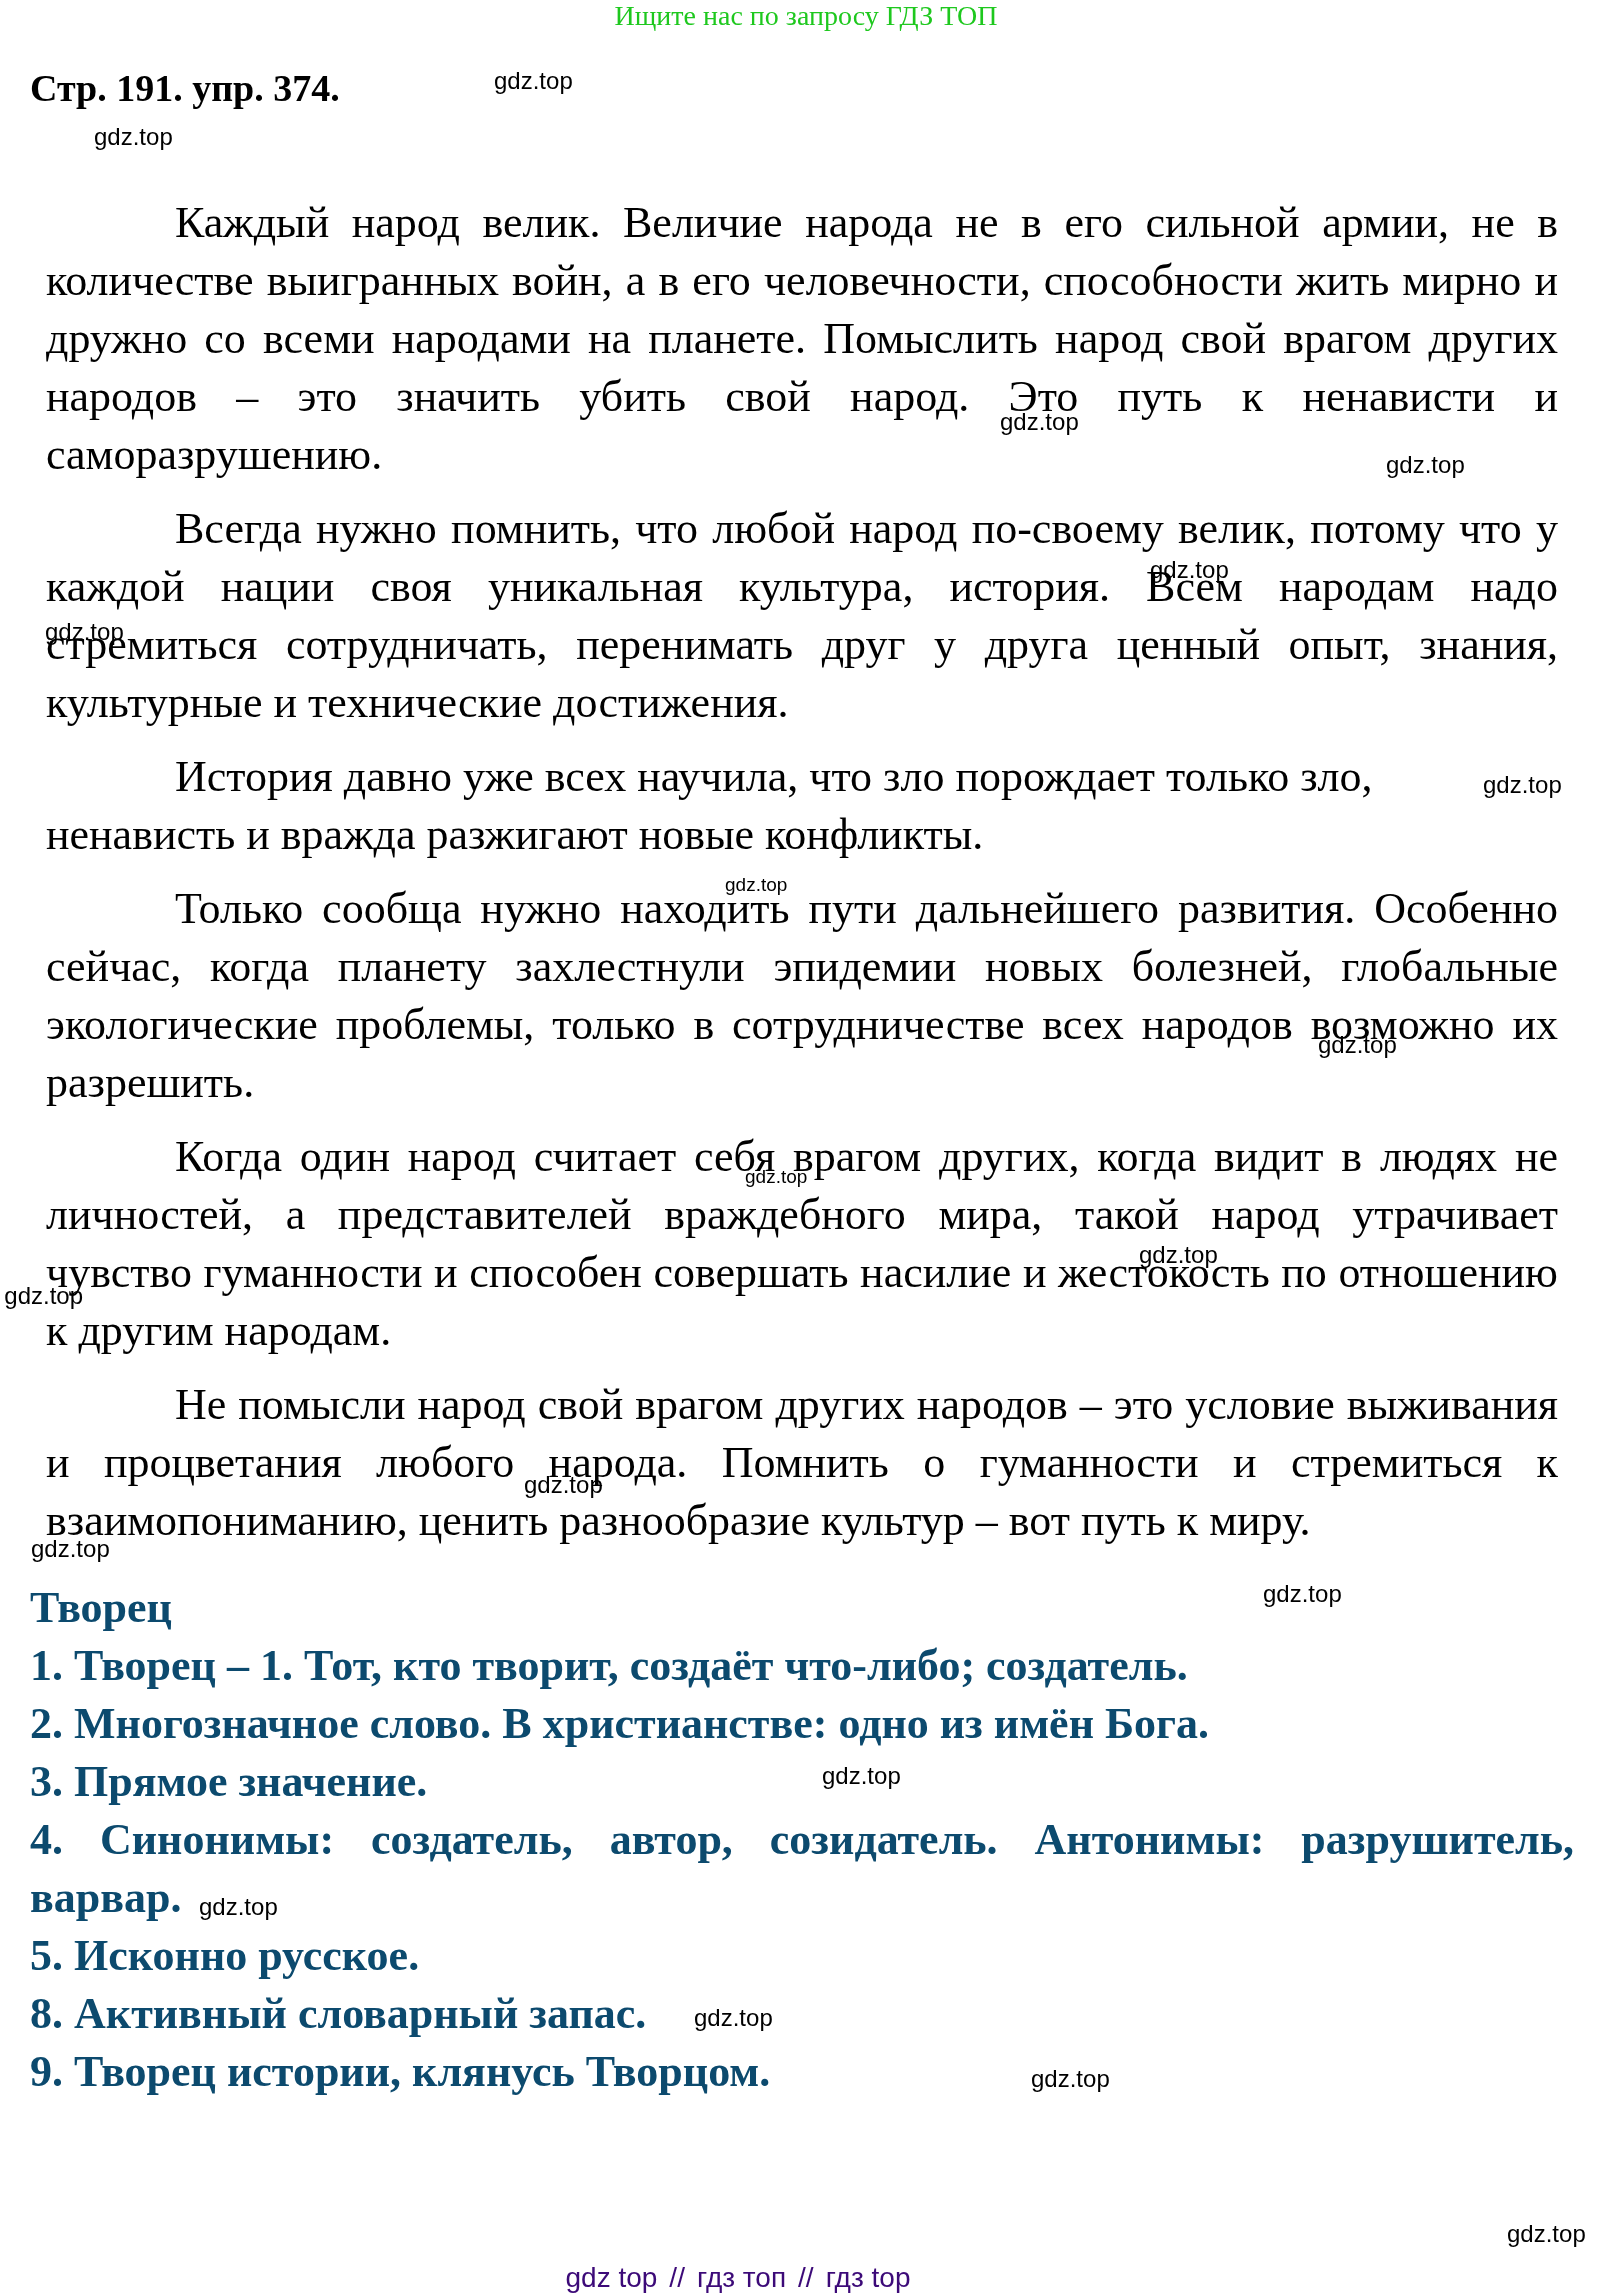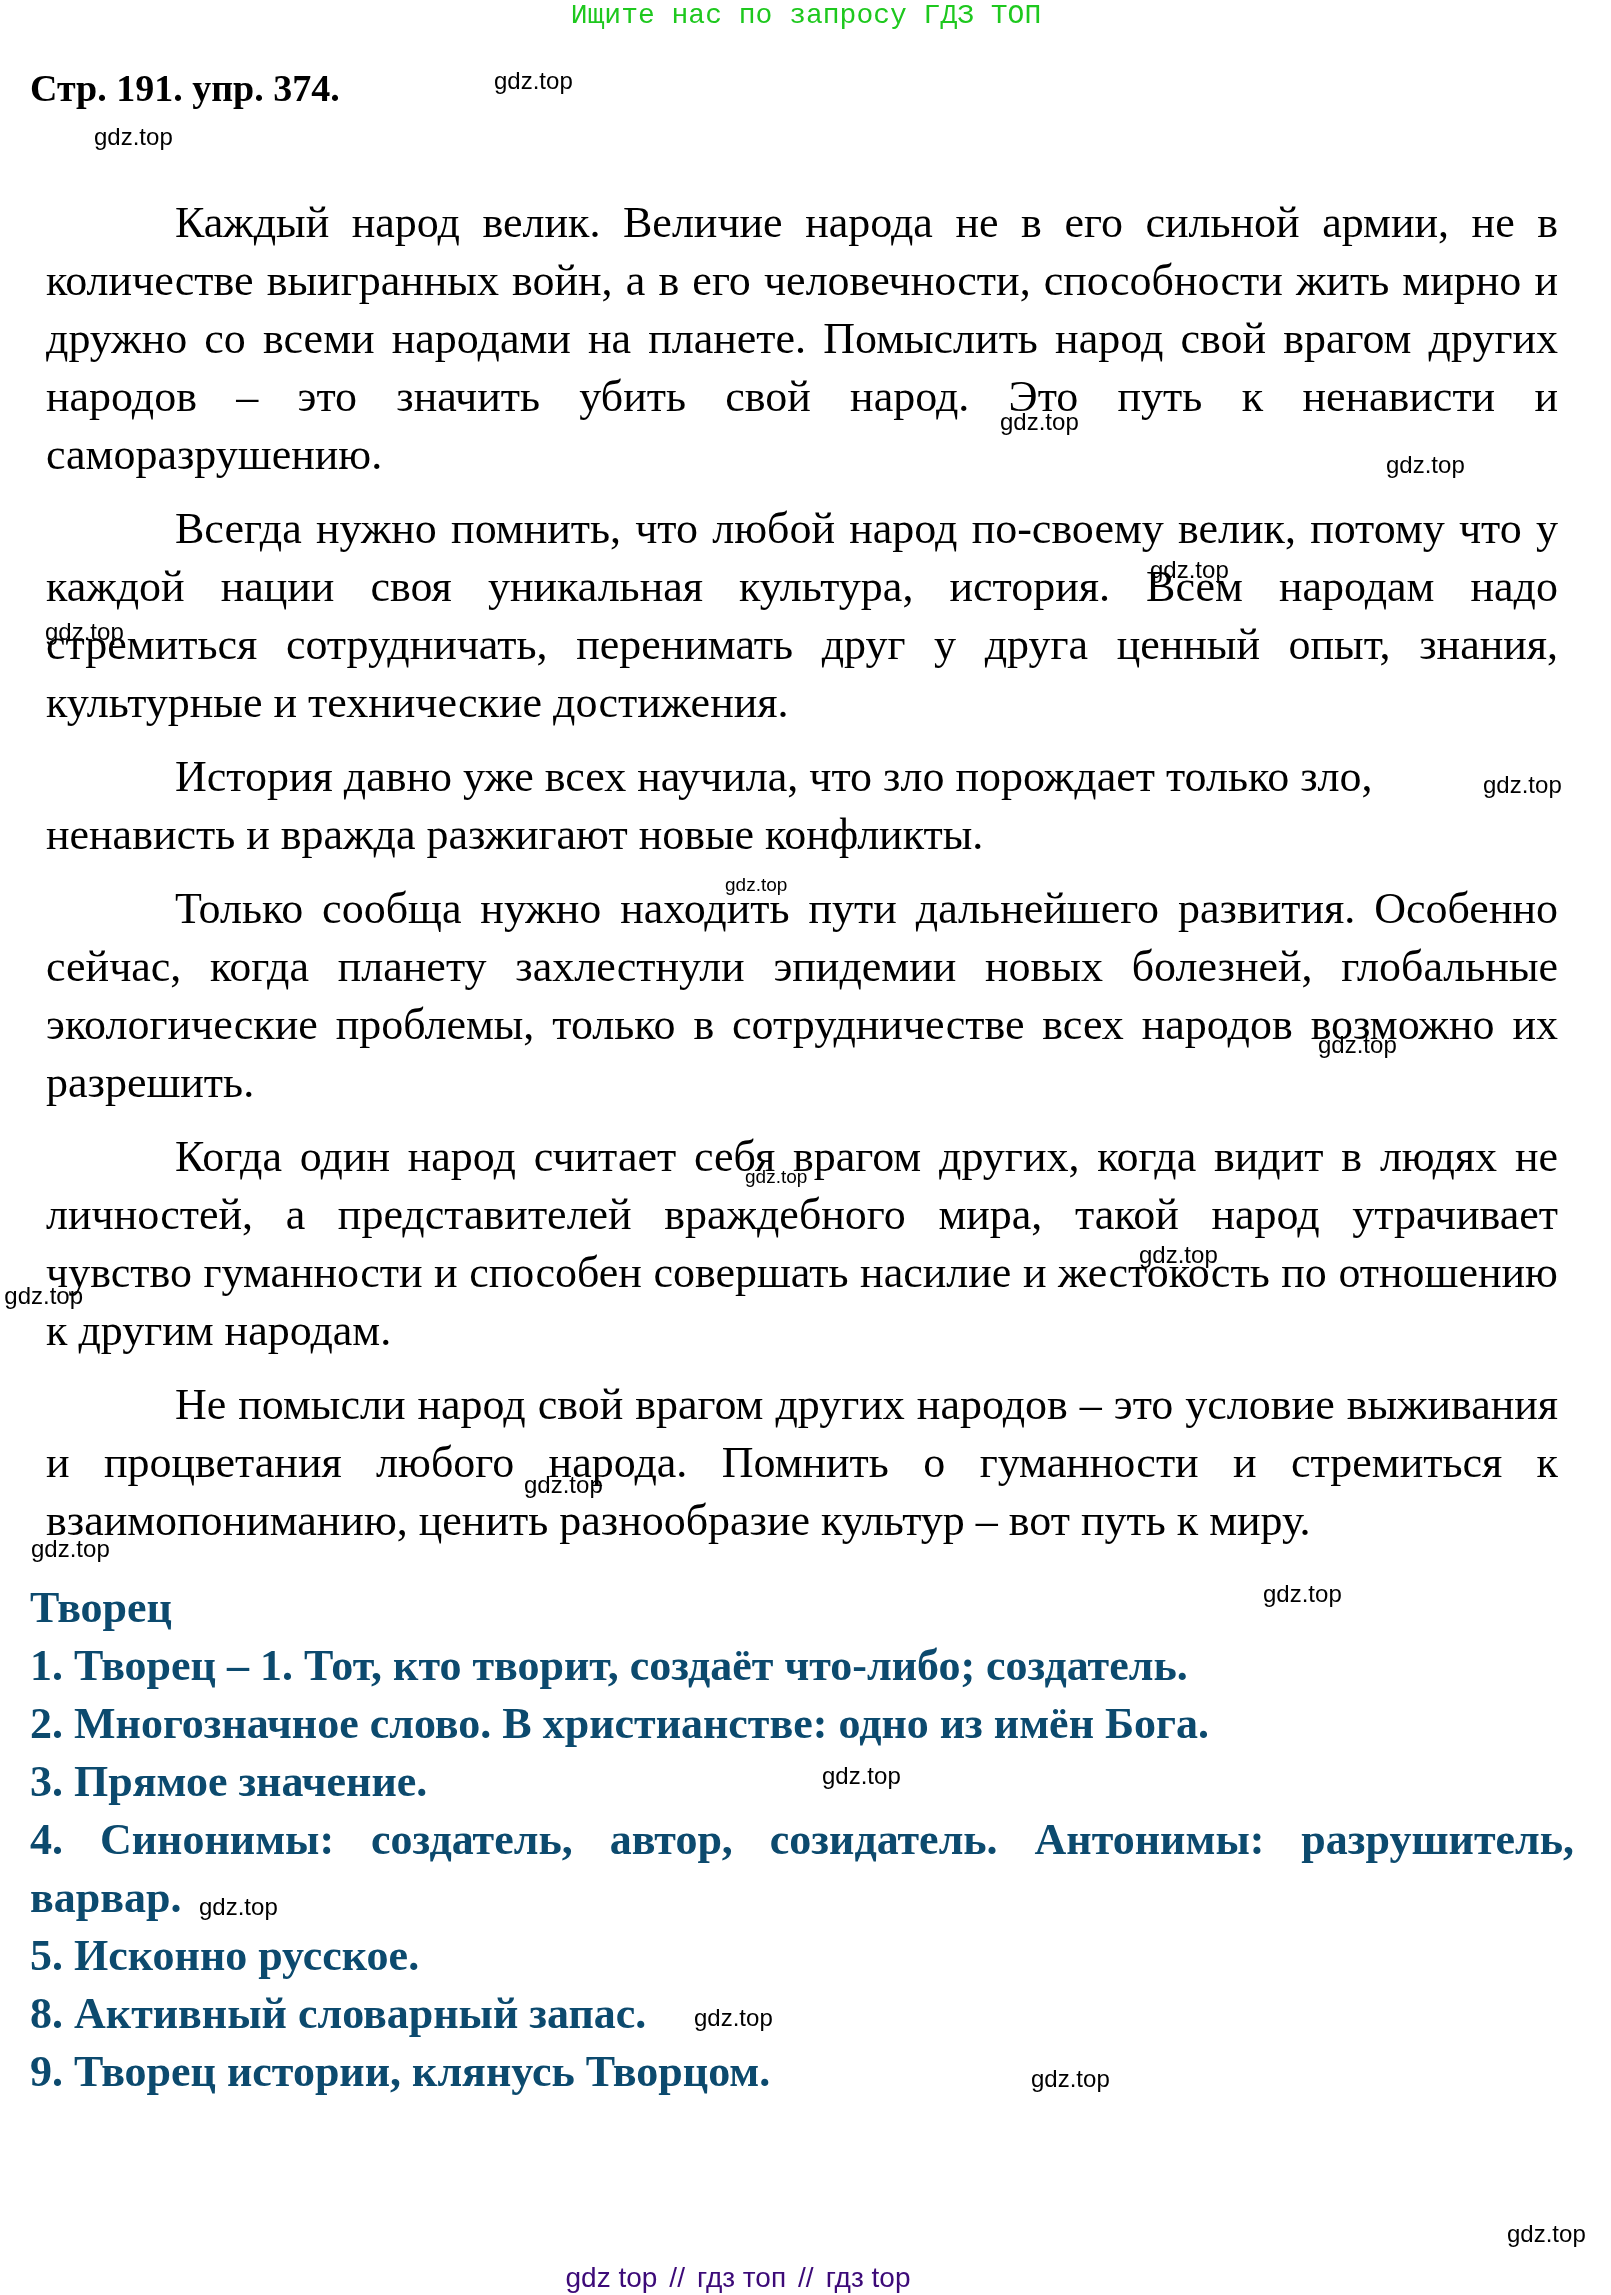--- a/index.html
+++ b/index.html
@@ -1,18 +1,18 @@
 <!DOCTYPE html>
 <html style="font-size:14px"><head>
 <meta charset="utf-8">
 <style>
   html, body { margin: 0; padding: 0; background: #ffffff; }
   body { width: 1612px; height: 2295px; position: relative; overflow: hidden; }
   .top-banner { position: absolute; top: 0; left: 0; width: 1612px; text-align: center;
-    font-family: Liberation Mono, monospace; font-size: 28px; line-height: 31px; }
+    font-family: Liberation Serif, serif; font-size: 28px; line-height: 31px; }
   .title { position: absolute; left: 30px; top: 61px; font-family: "Liberation Serif", serif;
     font-weight: bold; font-size: 38px; line-height: 54px; color: #000; margin: 0; }
   .wm { position: absolute; font-family: "Liberation Sans", sans-serif; font-size: 24px;
     line-height: 26px; color: #000; white-space: nowrap; }
   .body-text { position: absolute; left: 30px; top: 178px; width: 1544px;
     font-family: "Liberation Serif", serif; font-size: 44px; line-height: 58px; color: #000; }
   .body-text p { margin: 16px; text-align: justify; text-indent: 129px; }
   .list { position: absolute; left: 30px; top: 1579px; width: 1544px;
     font-family: "Liberation Serif", serif; font-size: 44px; line-height: 58px; color: #0c4a6e; font-weight: bold; }
   .list div { text-align: justify; }

